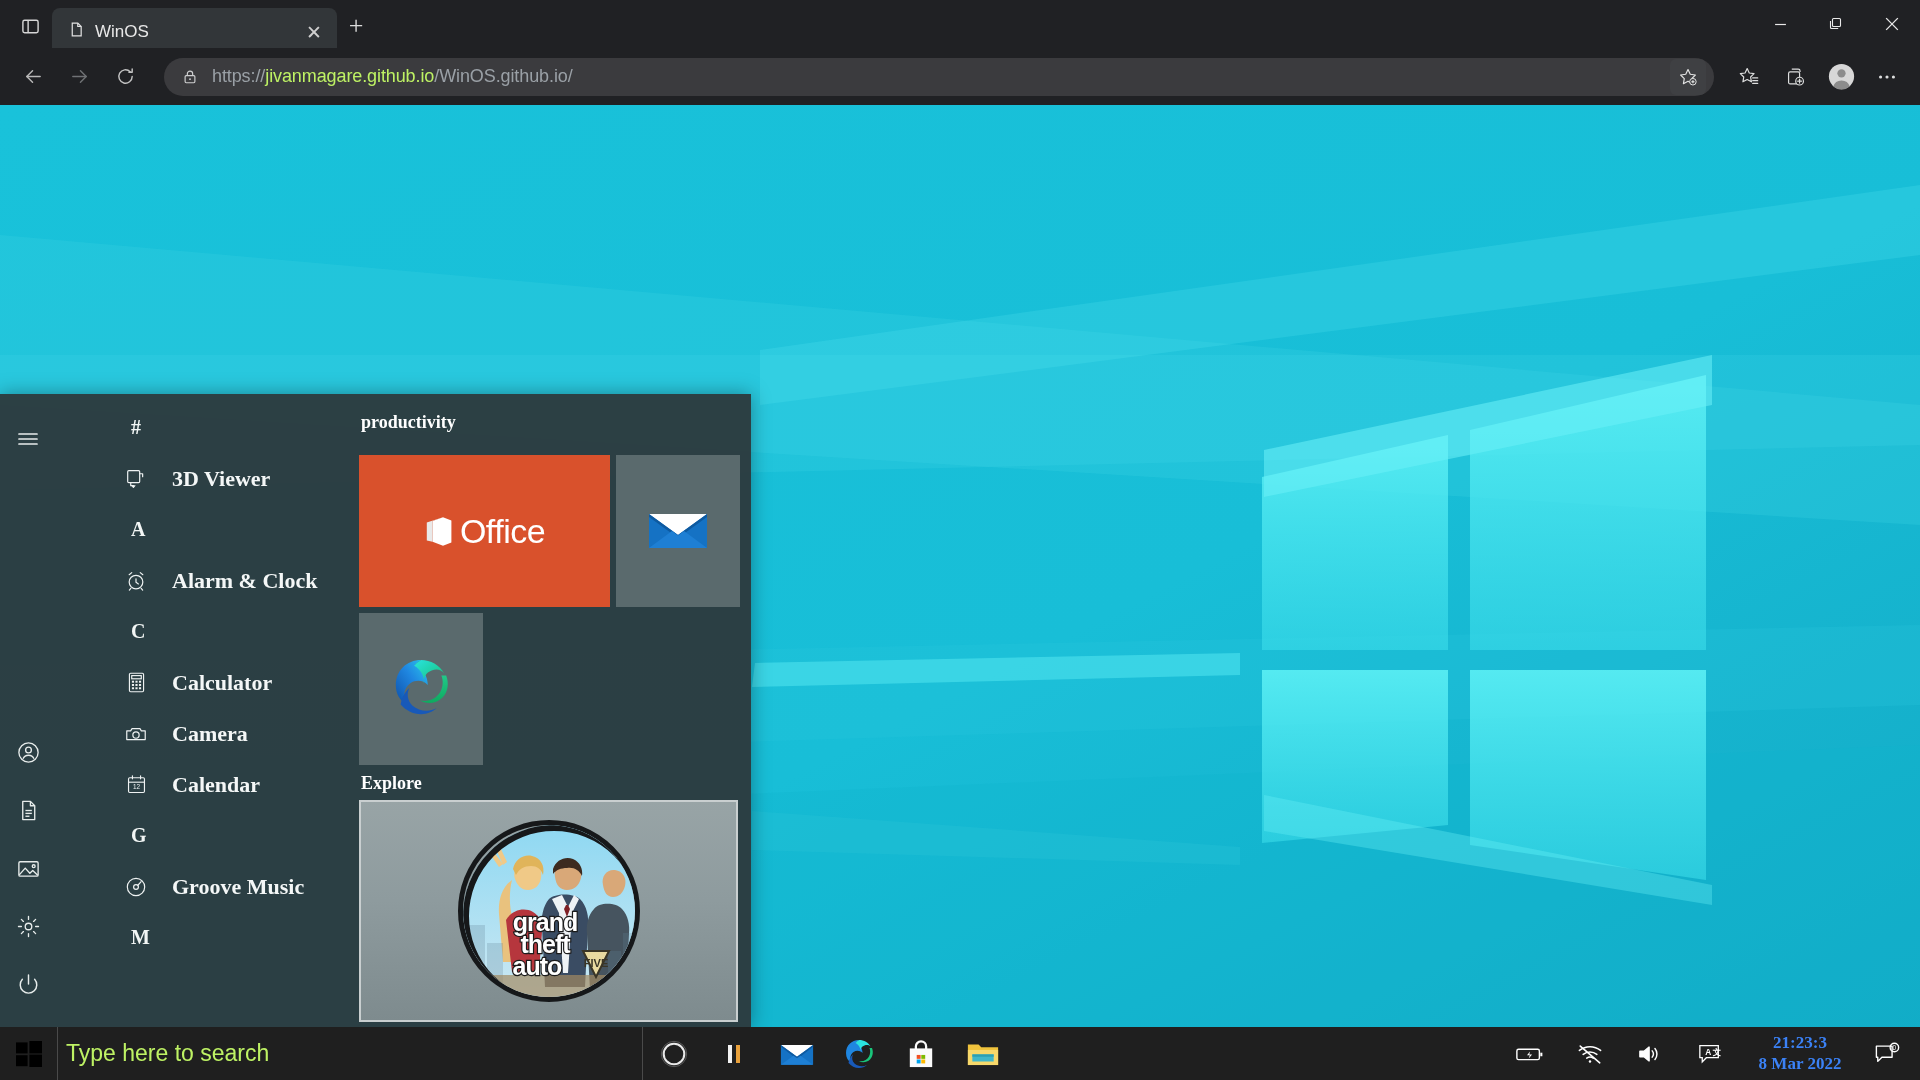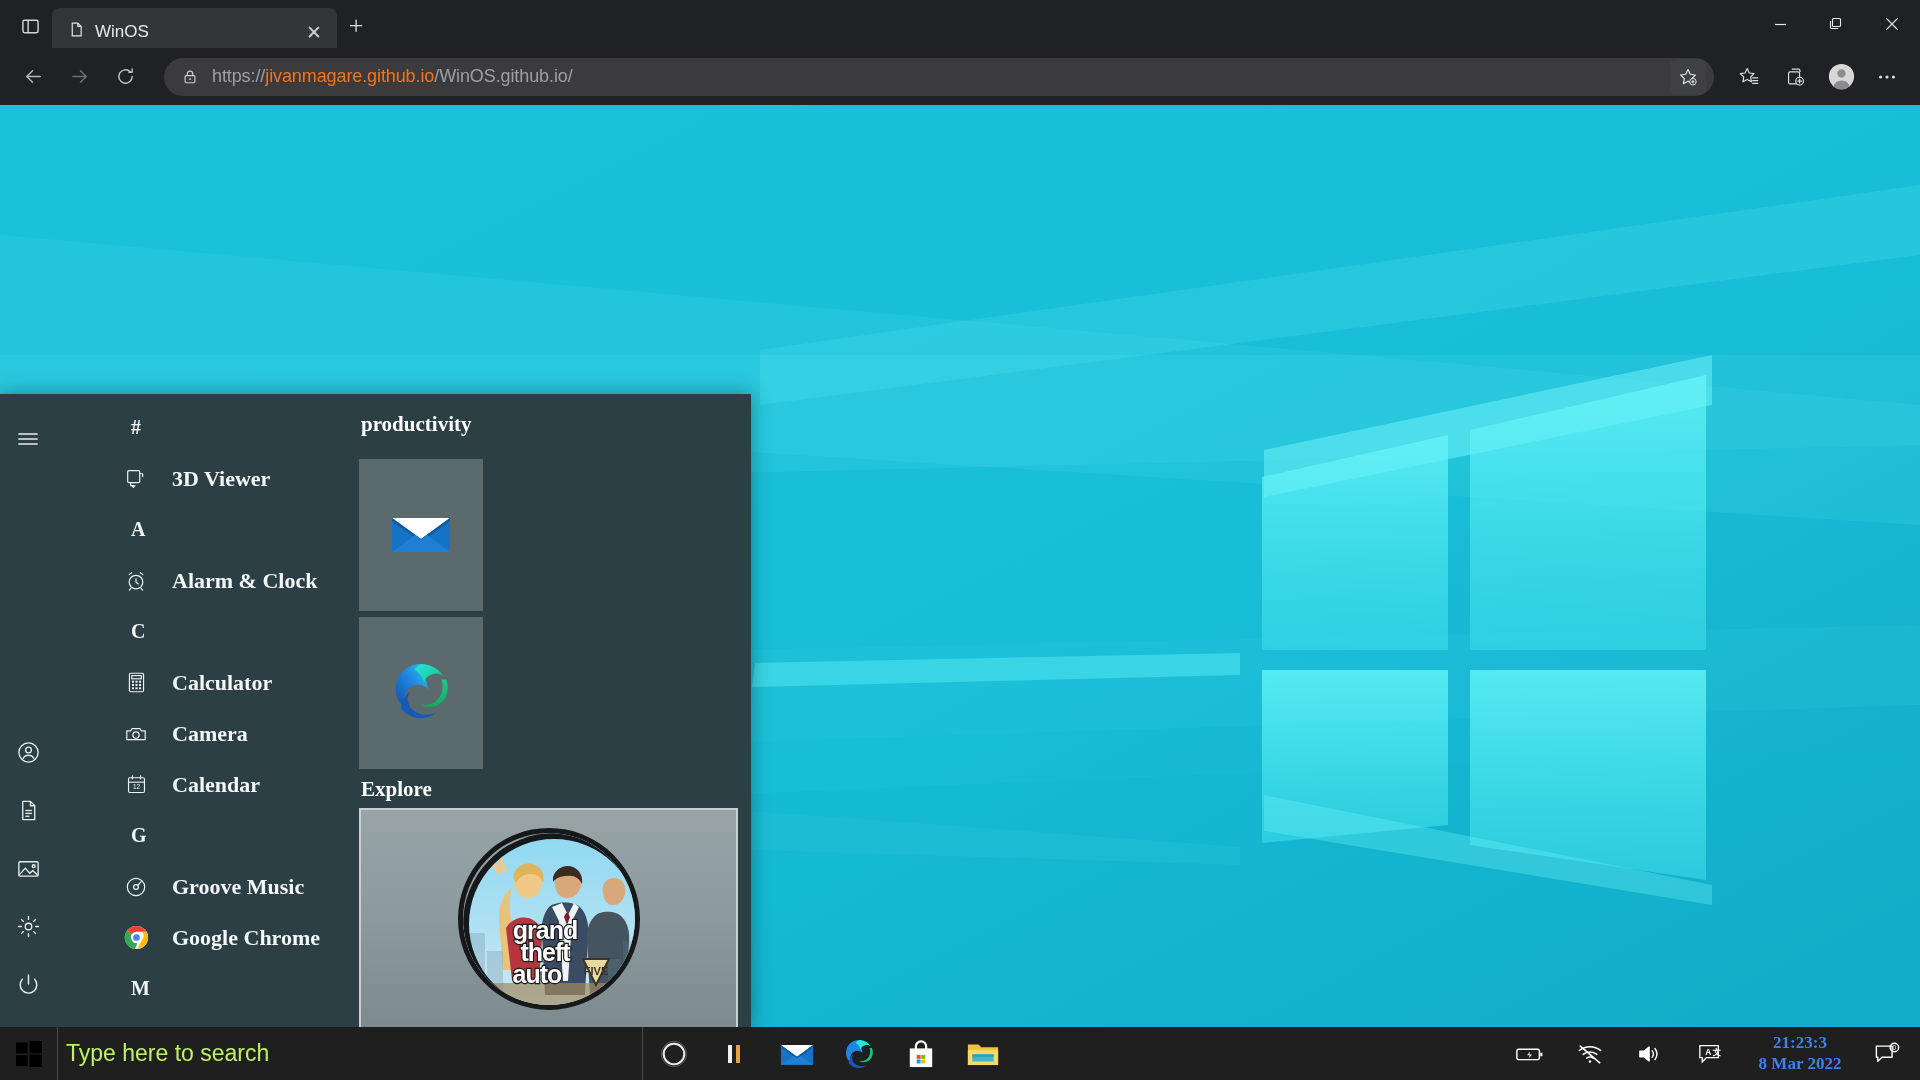--- a/index.html
+++ b/index.html
@@ -34,21 +34,21 @@
 
   .navbar { height:57px; display:flex; align-items:center; gap:4px; padding:0 12px; background:#202124; }
   .navbtn { width:42px; height:42px; border-radius:50%; display:flex; align-items:center; justify-content:center; color:#b9b9b9; }
   .navbtn.dim { color:#6f7275; }
   .omnibox {
     flex:1; height:38px; background:#3b3b3e; border-radius:19px; margin:0 10px 0 14px;
     display:flex; align-items:center; padding:0 8px 0 18px; gap:14px; position:relative;
   }
   .omnibox .lock { color:#cfd0d1; display:flex; align-items:center; }
   .url { font-family:"Liberation Sans", sans-serif; font-size:18px; color:#9aa0a6; white-space:nowrap; letter-spacing:-.1px;}
-  .url .host { color:#f97316; }
+  .url .host { color:#bef264; }
   .omni-right { margin-left:auto; display:flex; align-items:center; gap:2px; }
   .omni-icon { width:36px; height:36px; display:flex; align-items:center; justify-content:center; color:#d6d7d8; border-radius:6px;}
   .omni-icon.active { background:#3f4043; }
   .toolicon { width:42px; height:42px; display:flex; align-items:center; justify-content:center; color:#dddede; border-radius:6px; }
 
   
   .desktop { position:absolute; left:0; top:105px; right:0; bottom:0; overflow:hidden; background:#17bdd8; }
   .wall { position:absolute; inset:0; }
 
   
@@ -63,21 +63,21 @@
   .rail-spacer { flex:1; }
 
   .applist { width:289px; padding-top:8px; overflow:hidden; flex:none; }
   .grp-letter { height:51px; display:flex; align-items:center; padding-left:75px;
                 color:#f2f6f5; font-size:20px; font-weight:bold; }
   .app-row { height:51px; display:flex; align-items:center; padding-left:66px; gap:22px; color:#f4f7f7; }
   .app-row .ic { width:28px; height:28px; display:flex; align-items:center; justify-content:center; flex:none; }
   .app-row .nm { font-size:22px; font-weight:bold; white-space:nowrap; }
 
   .tiles { flex:1; padding:18px 0 0 14px; position:relative; }
-  .tile-group-title { color:#fff; font-size:21px; font-weight:bold; margin:0 0 22px 2px; }
+  .tile-group-title { color:#fff; font-size:18px; font-weight:bold; margin:0 0 22px 2px; }
   .tile-group-title.second { margin-top:8px; margin-bottom:6px; }
   .tile-row { display:flex; gap:6px; }
   .tile { display:flex; align-items:center; justify-content:center; }
   .tile.office { width:251px; height:152px; background:#d9512c; }
   .tile.mail   { width:124px; height:152px; background:#5a6a6d; }
   .tile.edge   { width:124px; height:152px; background:#5a6a6d; }
   .tile.gta    { width:379px; height:222px; border:2px solid #c9cfd0; overflow:hidden; position:relative;
                  background:linear-gradient(180deg,#98a4a6 0%,#8e9b9e 45%,#7e8b8e 100%); }
   .office-logo { display:flex; align-items:center; gap:6px; }
   .office-logo .word { color:#fff; font-size:34px; font-family:"Liberation Sans", sans-serif; font-weight:300; letter-spacing:-.5px; }
@@ -387,43 +387,38 @@
         <span class="ic">
           <svg width="24" height="24" viewBox="0 0 26 26" fill="none" stroke="#eef2f2" stroke-width="1.3">
             <circle cx="13" cy="13" r="9.4"></circle>
               <circle cx="13" cy="13" r="2.6"></circle>
               <path d="M15 11.1l3.6-3.9" stroke-linecap="round"></path>
           </svg>
         </span>
         <span class="nm">Groove Music</span>
       </div>
 
-      <div class="app-row">
-        <span class="ic">
-          <svg width="25" height="25" viewBox="0 0 26 26">
-            <circle cx="13" cy="13" r="12" fill="#fff"></circle>
-            <path d="M13 1a12 12 0 0 1 10.4 6H13a6 6 0 0 0-5.2 3L3.2 5.6A12 12 0 0 1 13 1z" fill="#ea4335"></path>
-            <path d="M3.2 5.6L7.8 10a6 6 0 0 0 .2 5.9L3.3 20.5A12 12 0 0 1 3.2 5.6z" fill="#34a853" transform="rotate(0 13 13)"></path>
-            <path d="M23.4 7a12 12 0 0 1-9.6 17.9L19 15a6 6 0 0 0-.05-8z" fill="#fbbc05"></path>
-            <path d="M2.6 6.4l5.4 9.3A6 6 0 0 0 13.9 19l-2.6 5.9A12 12 0 0 1 2.6 6.4z" fill="#34a853"></path>
-            <circle cx="13" cy="13" r="5" fill="#fff"></circle>
-              <circle cx="13" cy="13" r="3.5" fill="#4285f4"></circle>
-          </svg>
-        </span>
-        <span class="nm">Google Chrome</span>
-      </div>
 
       <div class="grp-letter">M</div>
     </div>
 
     <div class="tiles">
 
       <div class="tile-group-title">productivity</div>
 
       <div class="tile-row">
+        <div class="tile office">
+          <span class="office-logo">
+            <svg width="30" height="33" viewBox="0 0 30 33">
+              <path d="M19 2.2L8.6 6.1v20.6L19 30.8l8.4-3.3V5.5z" fill="#fff"></path>
+              <path d="M19 2.2L2.8 7.4v18.1L8.6 26.7V6.1z" fill="#e9e9e9"></path>
+            </svg>
+            <span class="word">Office</span>
+          </span>
+        </div>
 
         <div class="tile mail">
           <span>
             <svg width="62" height="46" viewBox="0 0 62 46">
               <path d="M2 8h58v34H2z" fill="#1572c4"></path>
               <path d="M2 8l29 21L60 8z" fill="#fff"></path>
               <path d="M2 8l29 21L60 8v3L31 32 2 11z" fill="#0e5aa0"></path>
               <path d="M2 42l23-17 6 4.4 6-4.4 23 17z" fill="#1e7fd4"></path>
             </svg>
           </span>

